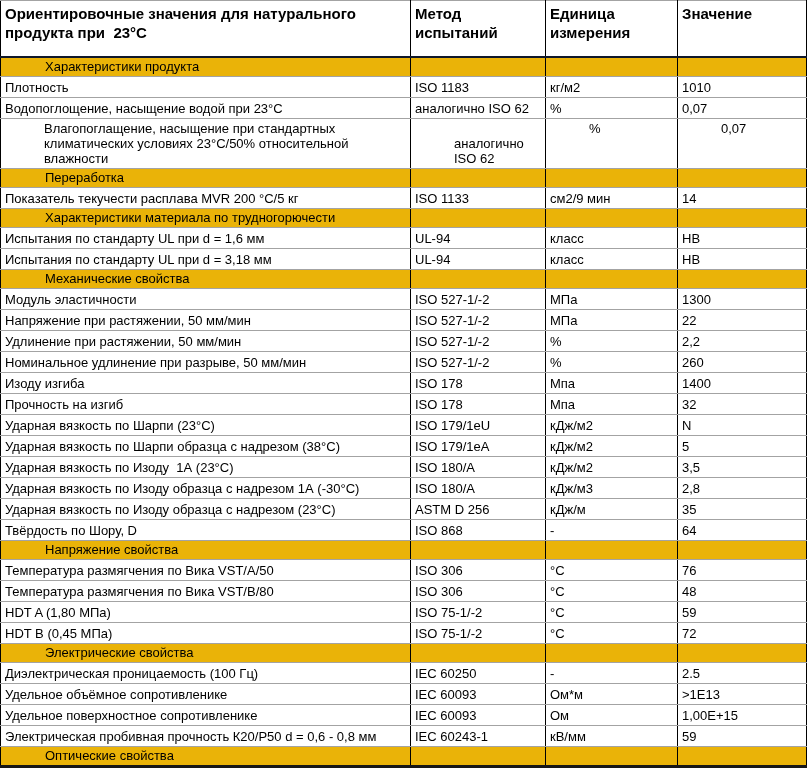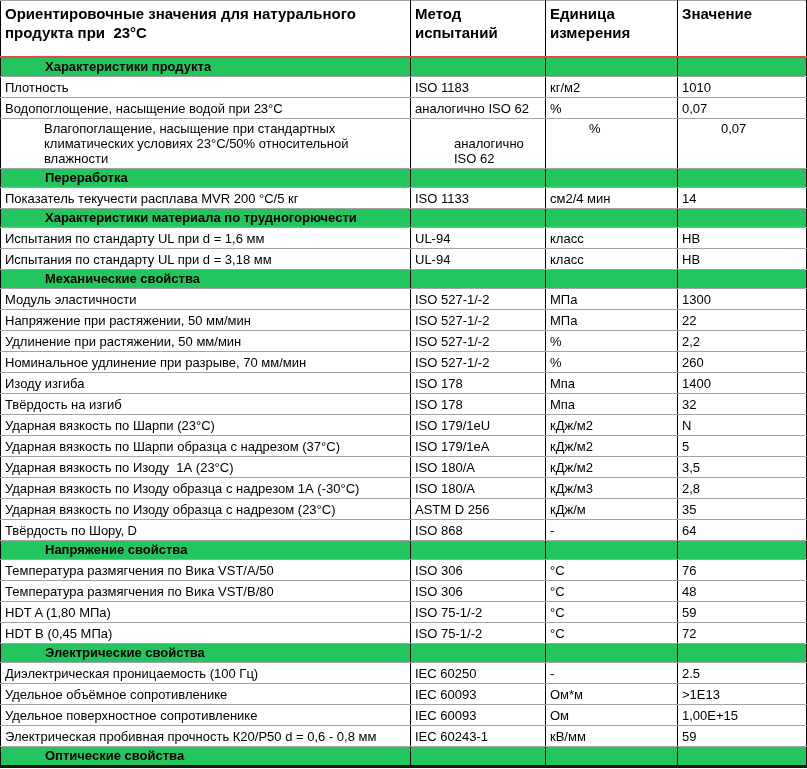--- a/index.html
+++ b/index.html
@@ -39,32 +39,32 @@
     white-space: pre-wrap;
     overflow: hidden;
   }
   thead th {
     height: 50px;
     vertical-align: top;
     font-size: 15px;
     font-weight: bold;
     line-height: 19px;
     padding-top: 3px;
-    border-bottom: 2px solid #ef4444;
+    border-bottom: 2px solid #0f172a;
     margin-left: 48px;
   }
   tbody td {
     font-size: 13px;
     line-height: 15px;
     height: 16px;
     vertical-align: middle;
   }
   tr.section td {
-    background: #22c55e;
-    font-weight: bold;
+    background: #eab308;
+    font-weight: normal;
     height: 13px;
     line-height: 14px;
     padding-left: 44px;
   }
   tr.tall td {
     height: 36px;
     vertical-align: top;
     padding-left: 43px;
   }
   tr.tall td.valign-bottom {
@@ -117,21 +117,21 @@
         </tr>
         <tr class="section">
           <td>Переработка</td>
           <td></td>
           <td></td>
           <td></td>
         </tr>
         <tr>
           <td>Показатель текучести расплава MVR 200 °C/5 кг</td>
           <td>ISO 1133</td>
-          <td>см2/4 мин</td>
+          <td>см2/9 мин</td>
           <td>14</td>
         </tr>
         <tr class="section">
           <td>Характеристики материала по трудногорючести</td>
           <td></td>
           <td></td>
           <td></td>
         </tr>
         <tr>
           <td>Испытания по стандарту UL при d = 1,6 мм</td>
@@ -163,45 +163,45 @@
           <td>МПа</td>
           <td>22</td>
         </tr>
         <tr>
           <td>Удлинение при растяжении, 50 мм/мин</td>
           <td>ISO 527-1/-2</td>
           <td>%</td>
           <td>2,2</td>
         </tr>
         <tr>
-          <td>Номинальное удлинение при разрыве, 70 мм/мин</td>
+          <td>Номинальное удлинение при разрыве, 50 мм/мин</td>
           <td>ISO 527-1/-2</td>
           <td>%</td>
           <td>260</td>
         </tr>
         <tr>
           <td>Изоду изгиба</td>
           <td>ISO 178</td>
           <td>Мпа</td>
           <td>1400</td>
         </tr>
         <tr>
-          <td>Твёрдость на изгиб</td>
+          <td>Прочность на изгиб</td>
           <td>ISO 178</td>
           <td>Мпа</td>
           <td>32</td>
         </tr>
         <tr>
           <td>Ударная вязкость по Шарпи (23°C)</td>
           <td>ISO 179/1eU</td>
           <td>кДж/м2</td>
           <td>N</td>
         </tr>
         <tr>
-          <td>Ударная вязкость по Шарпи образца с надрезом (37°C)</td>
+          <td>Ударная вязкость по Шарпи образца с надрезом (38°C)</td>
           <td>ISO 179/1eA</td>
           <td>кДж/м2</td>
           <td>5</td>
         </tr>
         <tr>
           <td>Ударная вязкость по Изоду  1А (23°C)</td>
           <td>ISO 180/A</td>
           <td>кДж/м2</td>
           <td>3,5</td>
         </tr>

